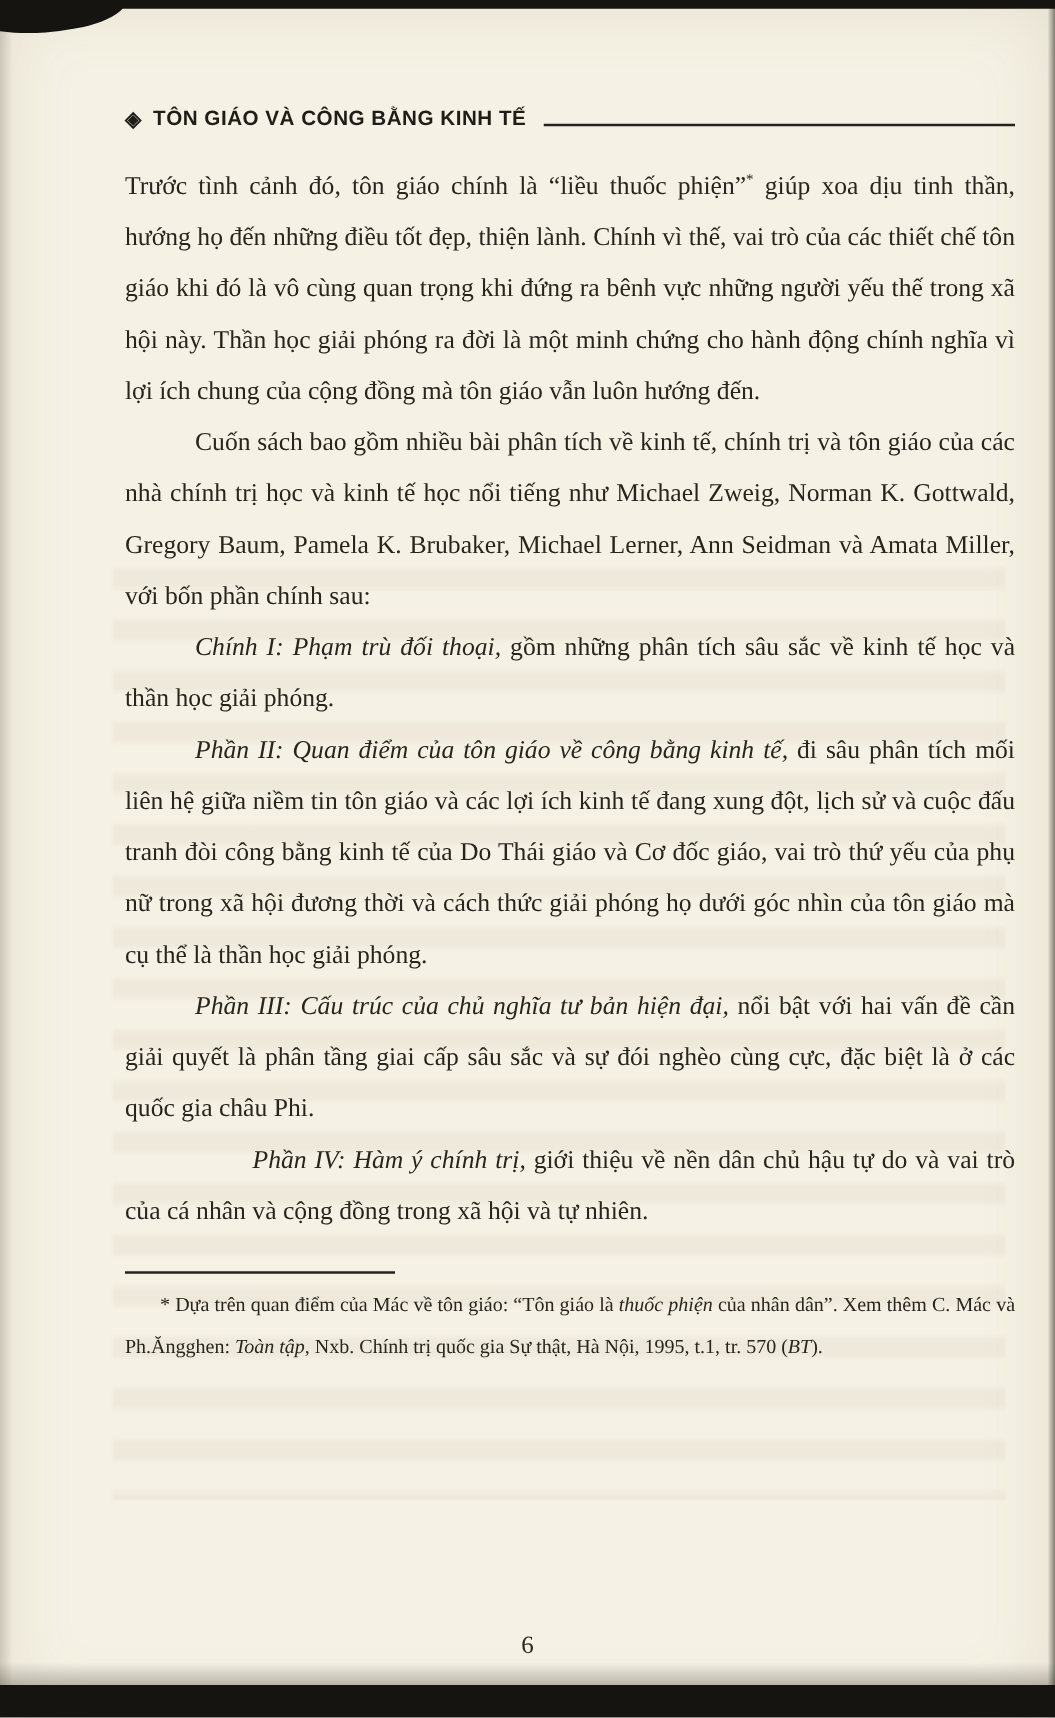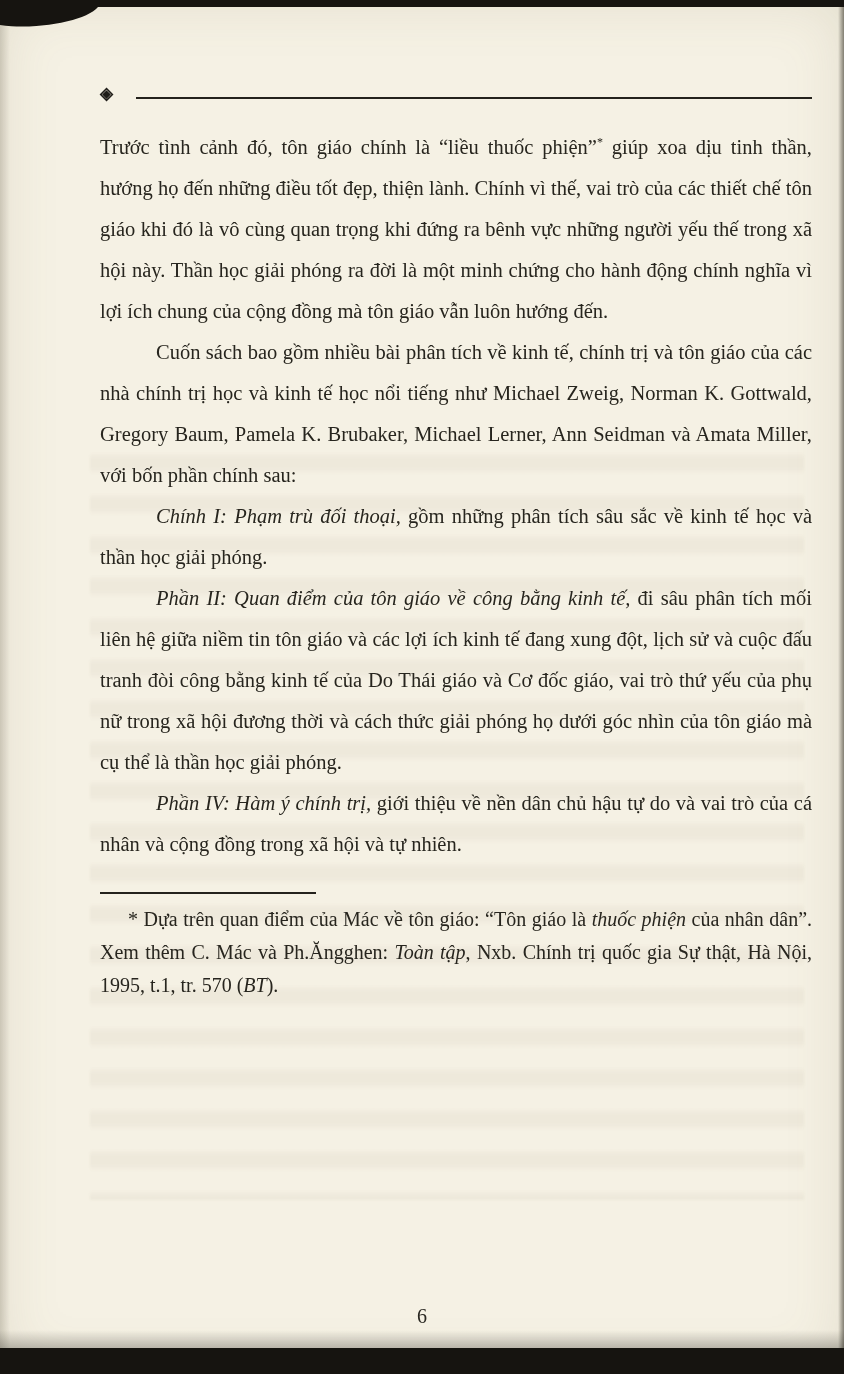--- a/index.html
+++ b/index.html
@@ -39,48 +39,50 @@
     color:#1f1d18;white-space:nowrap;
   }
   .diamond{font-size:17px;margin-right:9px;line-height:1;transform:translateY(-1px);}
   .header-rule{flex:1;border-bottom:2.5px solid #24221c;margin-left:14px;margin-bottom:4px;min-width:40px;}
   .body-text{margin-top:24px;font-size:20.5px;line-height:41px;text-align:justify;text-justify:inter-word;}
   .body-text p{margin:0;font-family:Liberation Serif, serif;}
   .para.indent{text-indent:56px;}
   sup{font-size:12px;line-height:0;}
   .footnote-sep{width:216px;border-top:2px solid #24221c;margin-top:27px;}
   .footnote{
-    margin-top:9px;font-size:20px;line-height:33px;
+    margin-top:9px;font-size:16px;line-height:33px;
     text-align:justify;text-indent:28px;
   }
   .page-number{
     position:absolute;bottom:46px;left:0;right:0;
     text-align:center;font-size:20px;color:#2a2822;
   }
 </style>
 </head>
 <body>
 
 <div class="page">
 
   <div class="bleed"></div>
 
   <div class="content">
 
     <div class="header">
       <span class="diamond">◈</span>
+      <span class="header-title">TÔN GIÁO VÀ CÔNG BẰNG KINH TẾ</span>
       <span class="header-rule"></span>
     </div>
 
     <div class="body-text">
       <p class="para"><span>Trước tình cảnh đó, tôn giáo chính là “liều thuốc phiện”</span><sup>*</sup><span> giúp xoa dịu tinh thần, hướng họ đến những điều tốt đẹp, thiện lành. Chính vì thế, vai trò của các thiết chế tôn giáo khi đó là vô cùng quan trọng khi đứng ra bênh vực những người yếu thế trong xã hội này. Thần học giải phóng ra đời là một minh chứng cho hành động chính nghĩa vì lợi ích chung của cộng đồng mà tôn giáo vẫn luôn hướng đến.</span></p>
       <p class="para indent"><span>Cuốn sách bao gồm nhiều bài phân tích về kinh tế, chính trị và tôn giáo của các nhà chính trị học và kinh tế học nổi tiếng như Michael Zweig, Norman K. Gottwald, Gregory Baum, Pamela K. Brubaker, Michael Lerner, Ann Seidman và Amata Miller, với bốn phần chính sau:</span></p>
       <p class="para indent"><span style="font-style: italic;">Chính I: Phạm trù đối thoại,</span><span> gồm những phân tích sâu sắc về kinh tế học và thần học giải phóng.</span></p>
       <p class="para indent"><span style="font-style: italic;">Phần II: Quan điểm của tôn giáo về công bằng kinh tế,</span><span> đi sâu phân tích mối liên hệ giữa niềm tin tôn giáo và các lợi ích kinh tế đang xung đột, lịch sử và cuộc đấu tranh đòi công bằng kinh tế của Do Thái giáo và Cơ đốc giáo, vai trò thứ yếu của phụ nữ trong xã hội đương thời và cách thức giải phóng họ dưới góc nhìn của tôn giáo mà cụ thể là thần học giải phóng.</span></p>
-      <p class="para indent"><span style="font-style: italic;">Phần IV: Hàm ý chính trị,</span><span> giới thiệu về nền dân chủ hậu tự do và vai trò của cá nhân và cộng đồng trong xã hội và tự nhiên.</span></p>
+      <p class="para indent"><span style="font-style: italic;">Phần III: Cấu trúc của chủ nghĩa tư bản hiện đại,</span><span> nổi bật với hai vấn đề cần giải quyết là phân tầng giai cấp sâu sắc và sự đói nghèo cùng cực, đặc biệt là ở các quốc gia châu Phi.</span></p>
+      <p class="para indent"><span style="font-style: italic; margin-left: 46px;">Phần IV: Hàm ý chính trị,</span><span> giới thiệu về nền dân chủ hậu tự do và vai trò của cá nhân và cộng đồng trong xã hội và tự nhiên.</span></p>
     </div>
 
     <div class="footnote-sep"></div>
     <p class="footnote"><span>* Dựa trên quan điểm của Mác về tôn giáo: “Tôn giáo là </span><span style="font-style: italic;">thuốc phiện</span><span> của nhân dân”. Xem thêm C. Mác và Ph.Ăngghen: </span><span style="font-style: italic;">Toàn tập</span><span>, Nxb. Chính trị quốc gia Sự thật, Hà Nội, 1995, t.1, tr. 570 (</span><span style="font-style: italic;">BT</span><span>).</span></p>
 
   </div>
 
   <div class="page-number">6</div>
 
   <div class="scan-left"></div>

